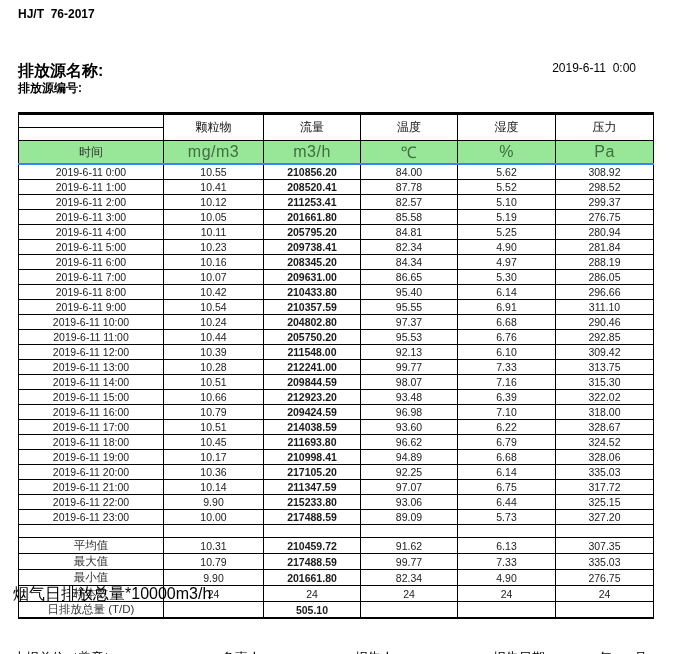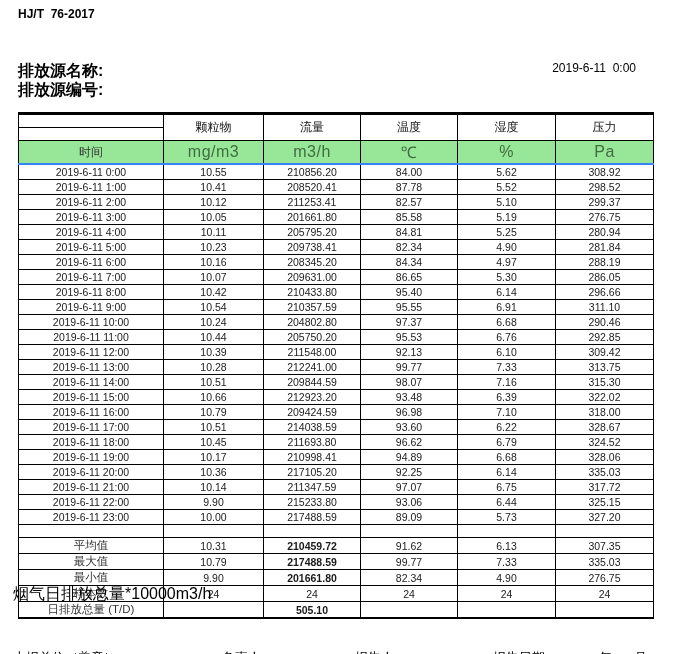--- a/index.html
+++ b/index.html
@@ -3,41 +3,41 @@
 <meta charset="utf-8">
 <style>
   html,body { margin:0; padding:0; background:#fff; }
   .page {
     position:relative; width:662px; height:654px; background:#ffffff;
     font-family:"Liberation Sans", sans-serif; color:#000; overflow:hidden;
   }
   .standard { position:absolute; left:18px; top:7px; font-size:12px; font-weight:bold; white-space:pre; }
   .title { position:absolute; left:0; top:21px; width:100%; text-align:center; font-size:14.5px; font-weight:bold; letter-spacing:0.5px; }
   .src-name { position:absolute; left:18px; top:61px; font-size:16px; font-weight:bold; }
-  .src-id   { position:absolute; left:18px; top:80px; font-size:16px; font-weight:bold; }
+  .src-id   { position:absolute; left:18px; top:80px; font-size:12px; font-weight:bold; }
   .datetime { position:absolute; right:26px; top:61px; font-size:12px; white-space:pre; }
 
   table.report {
     position:absolute; left:18px; top:112px;
     border-collapse:collapse; table-layout:fixed;
     border:1px solid #000; border-top:3px solid #000; border-bottom:2px solid #000;
   }
   table.report td, table.report th {
     border:1px solid #000; padding:0; margin:0;
     text-align:center; vertical-align:middle;
     white-space:nowrap; overflow:hidden; font-weight:normal;
   }
   tr.hrow1 td.time-col-blank, tr.hrow2 td.time-col-blank { height:12px; }
   tr.hrow1 th { font-size:12px; color:#111; height:12px; }
   tr.unit-row td { background:#98E698; height:13px; border-bottom:2px solid #3b82f6; }
   tr.unit-row td.time-head { font-size:12px; color:#333; }
   tr.unit-row td.unit { font-size:16px; color:#3f6e3f; letter-spacing:0.5px; }
 
   tbody.data td { height:14px; font-size:10.5px; color:#1a1a1a; }
-  tbody.data td.flow { font-weight:normal;text-align:center; }
+  tbody.data td.flow { font-weight:bold;text-align:center; }
   tr.blank-row td { height:12px; }
   tbody.summary td { height:14px; font-size:10.5px; color:#1a1a1a; }
   tbody.summary td.sum-label { font-size:11.5px; color:#333; }
   tbody.summary td.flow { font-weight:bold; }
 
   .note { position:absolute; left:13px; top:584px; font-size:16px; }
   .sig { position:absolute; left:0; top:649px; width:100%; height:16px; font-size:13px; }
   .sig span { position:absolute; top:0; white-space:nowrap; }
   .sig .f-unit     { left:13px; }
   .sig .f-resp     { left:222px; }

